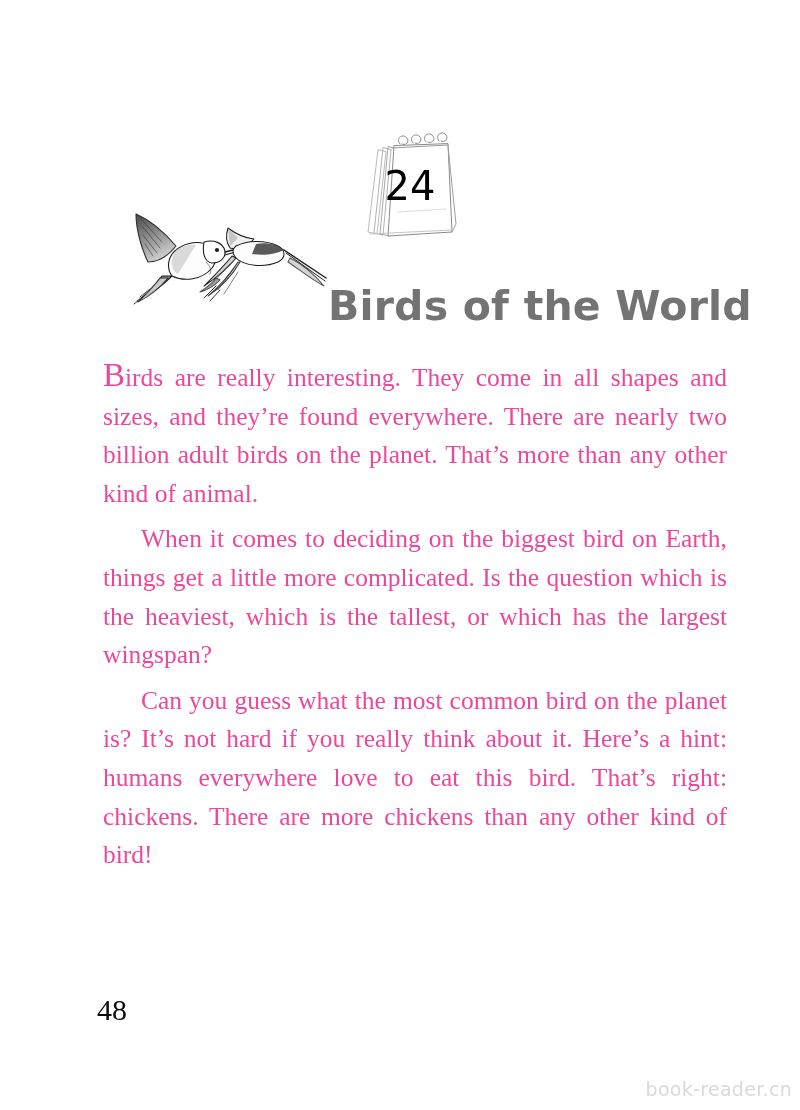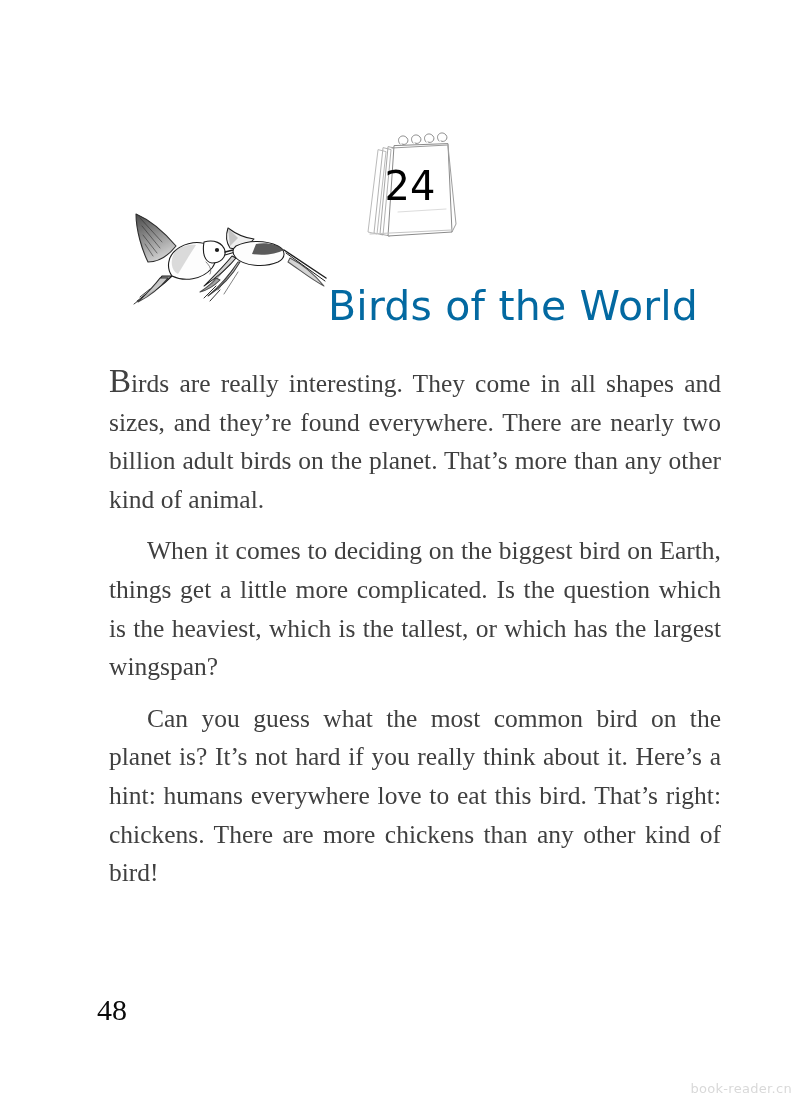--- a/index.html
+++ b/index.html
@@ -51,42 +51,42 @@
   }
 
   .chapter-title {
     position: absolute;
     left: 328px;
     top: 248px;
     width: 420px;
     height: 62px;
     font-family: "DejaVu Sans", "Liberation Sans", sans-serif;
     font-size: 41px;
-    font-weight: 400;
+    font-weight: 700;
     letter-spacing: 0.2px;
-    color: #0369a1;
+    color: #737373;
     line-height: 62px;
     white-space: nowrap;
   }
 
   
   .body-text {
     position: absolute;
     left: 96px;
     top: 352px;
     width: 638px;
   }
 
   .para {
-    margin: 13px;
+    margin: 7px;
     font-size: 25.5px;
     line-height: 38.6px;
     text-align: justify;
     text-justify: inter-word;
-    color: #404040;
+    color: #ec4899;
     hyphens: none;
   }
 
   .para.indented {
     text-indent: 38px;
   }
 
   .dropcap {
     font-size: 33px;
     line-height: 0;
@@ -101,21 +101,21 @@
     font-size: 30px;
     line-height: 30px;
     color: #0a0a0a;
   }
 
   .watermark {
     position: absolute;
     right: 8px;
     top: 1080px;
     font-family: "DejaVu Sans", "Liberation Sans", sans-serif;
-    font-size: 13px;
+    font-size: 19px;
     line-height: 18px;
     color: #d9d9d9;
     letter-spacing: 0.3px;
   }
 
   
   .sketch { display: block; }
 </style>
 </head>
 <body>

